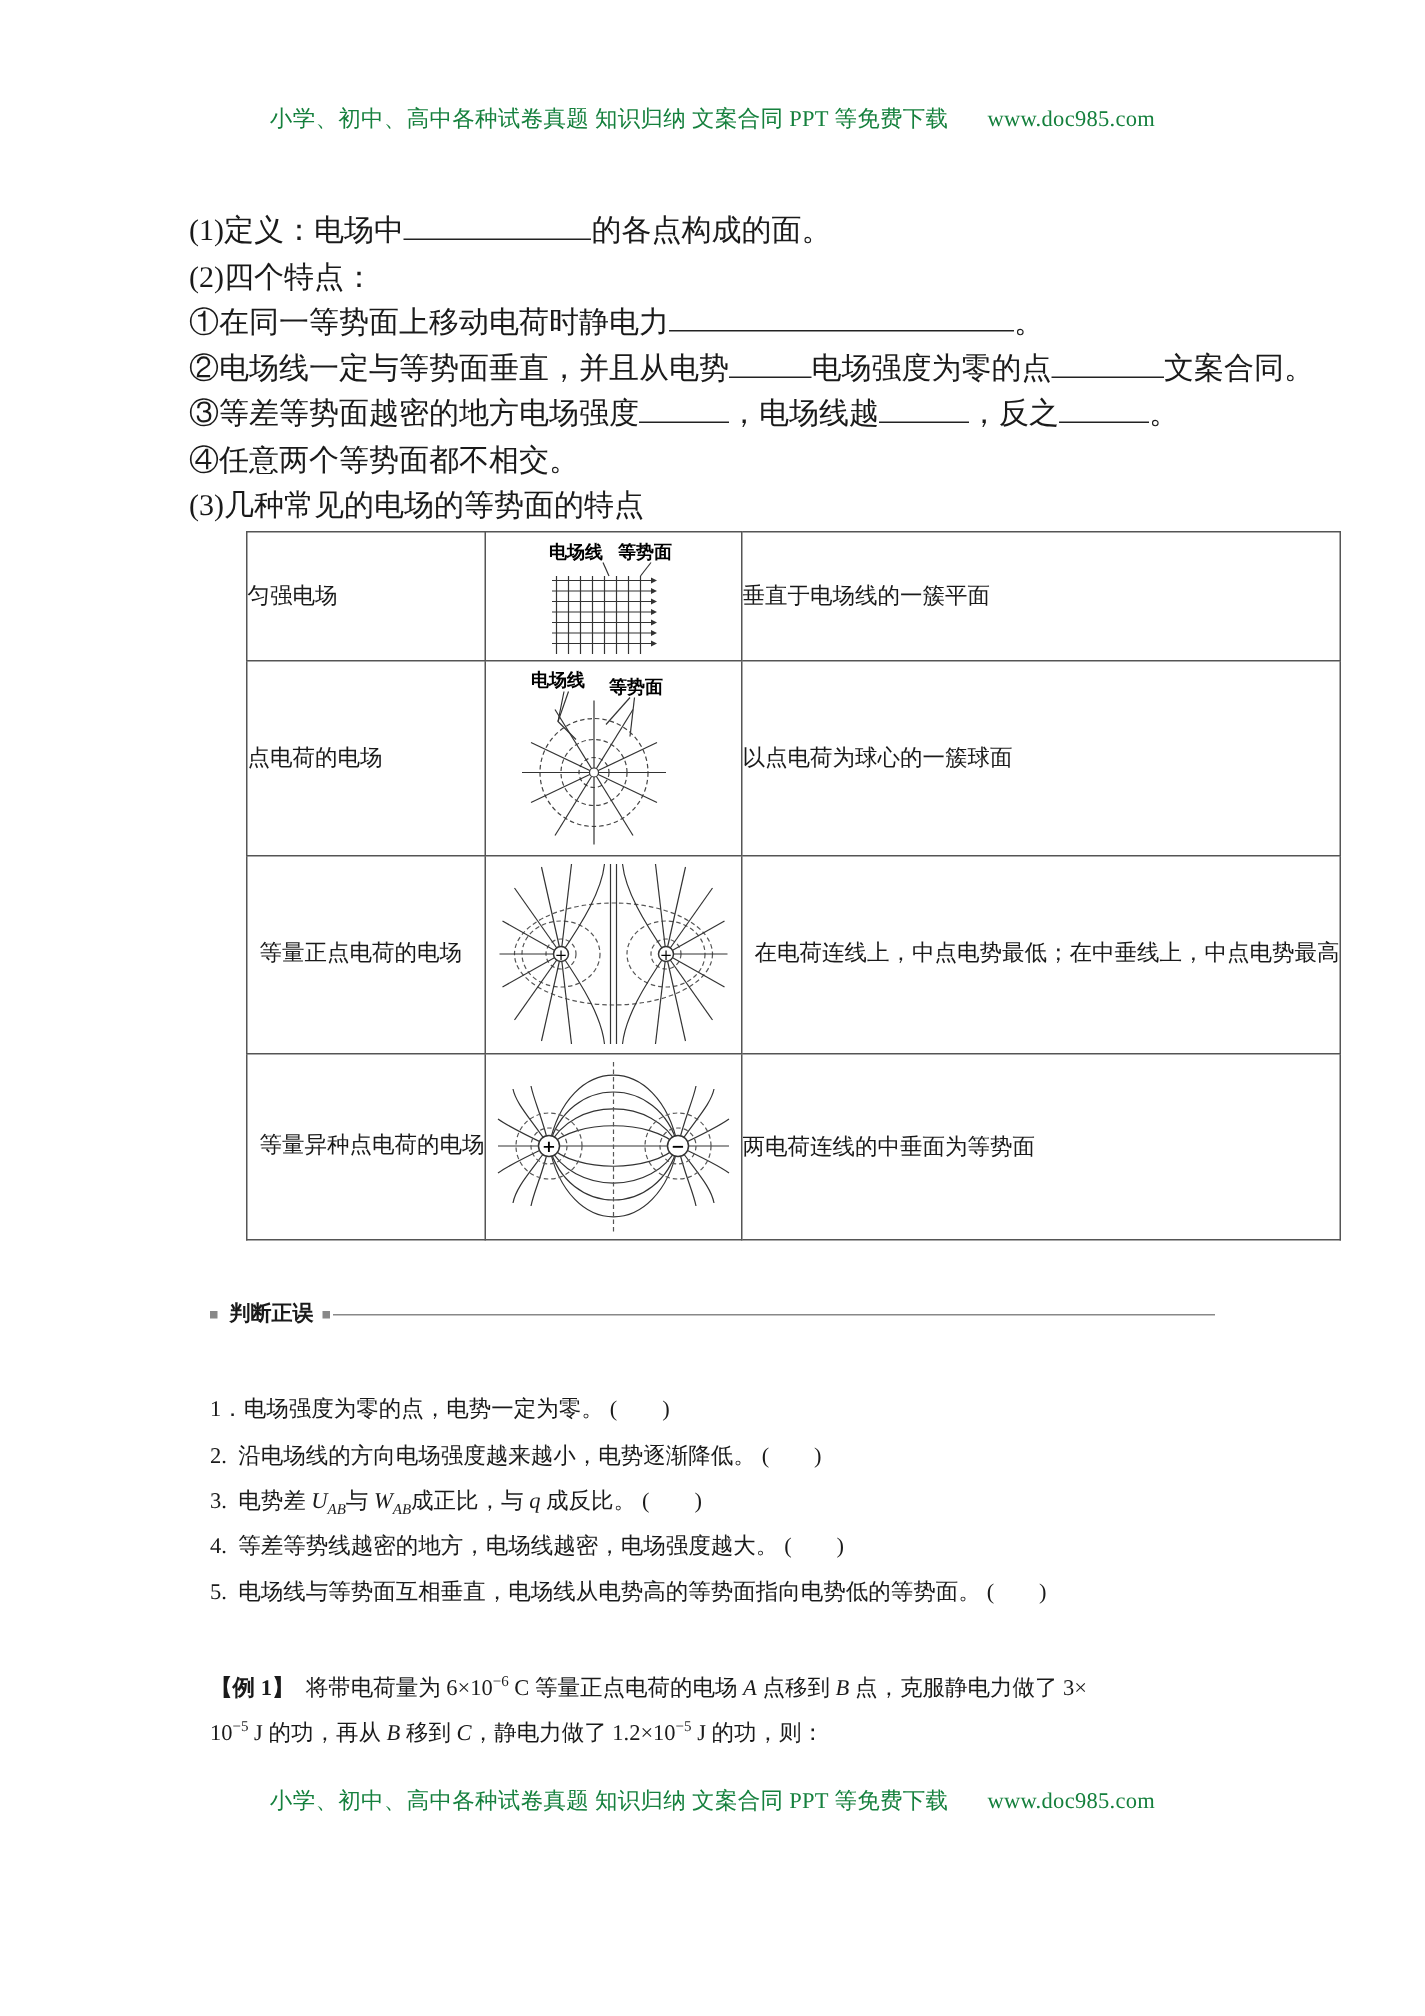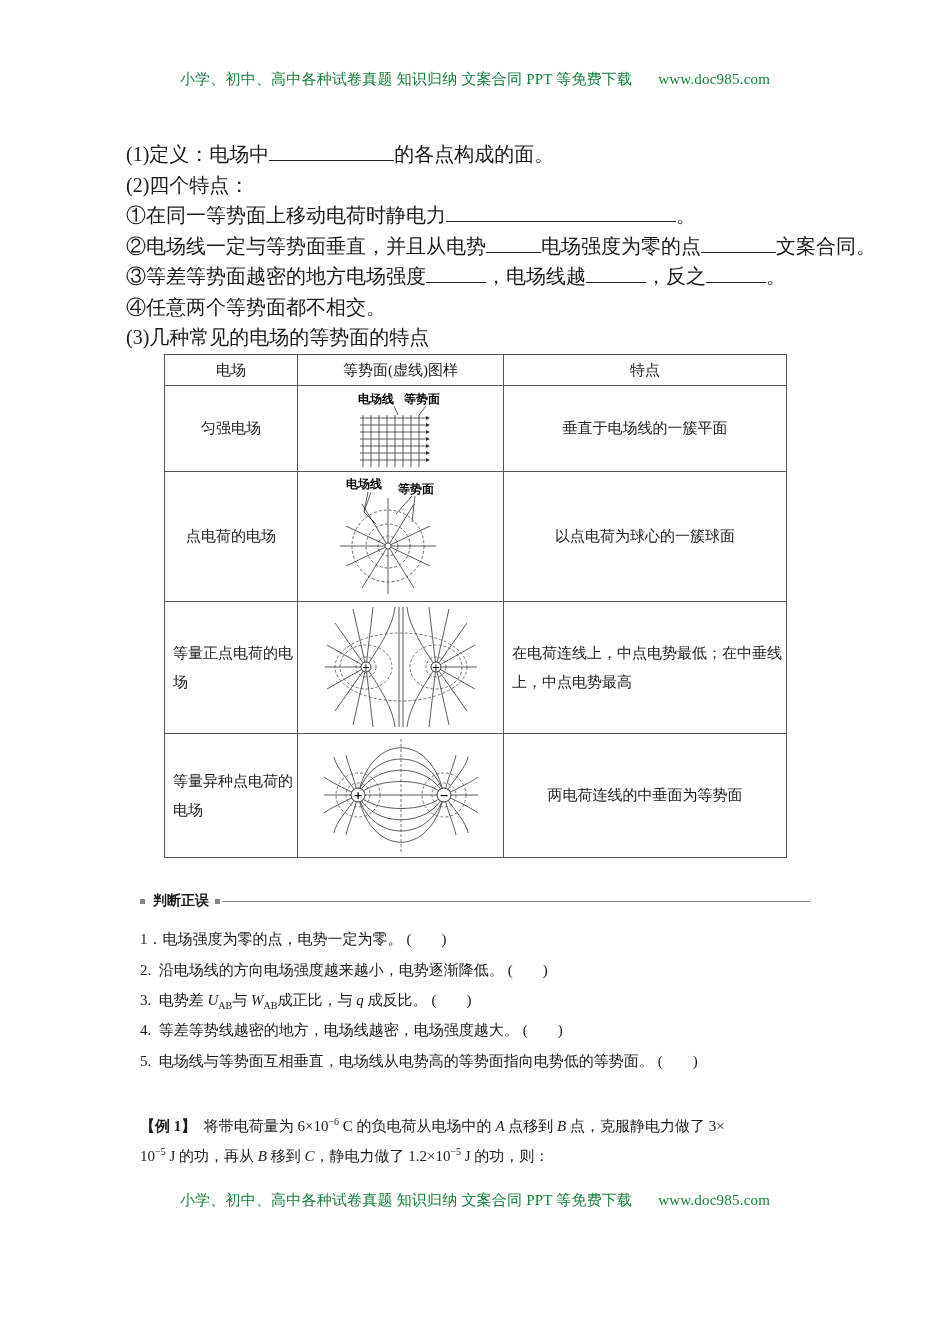--- a/index.html
+++ b/index.html
@@ -23,38 +23,38 @@
     position: absolute; left: 164px; top: 354px;
     border-collapse: collapse; font-size: 15px;
   }
   table.fields td, table.fields th {
     border: 1.2px solid #555; padding: 0; font-weight: normal;
   }
   table.fields th { height: 30px; text-align: center; }
   .c1 { width: 132px; }
   .c2 { width: 205px; }
   .c3 { width: 282px; }
-  .cell-center { text-align: center; }
+  .cell-center { text-align: left; }
   .cell-left { text-align: left; padding-left: 8px !important; line-height: 29px; }
   .fig { display: block; margin: 0 auto; }
 
   .section-head {
-    position: absolute; left: 140px; top: 893px; width: 670px; height: 16px;
+    position: absolute; left: 140px; top: 868px; width: 670px; height: 16px;
     display: flex; align-items: center; justify-content: flex-end;
   }
   .section-head .sq { width: 5px; height: 5px; background: #888; display: inline-block; }
   .section-head .title {
     font-family: "DejaVu Sans", sans-serif; font-weight: bold; font-size: 14px; margin: 0 6px 0 8px;
   }
   .section-head .line { flex: 1; height: 1px; background: #888; margin-left: 2px; }
 
   .q { position: absolute; left: 140px; font-size: 15px; white-space: nowrap; }
   .q .paren { margin-left: 4px; }
   .q i { font-style: italic; }
-  .q sub { font-size: 10px; }
+  .q sub { font-size: 10px; font-style: italic; }
 
   .ex { position: absolute; left: 140px; font-size: 15px; white-space: nowrap; line-height: 20px; }
   .ex sup { font-size: 10px; }
 </style>
 </head>
 <body>
 
 <div class="banner banner-top">
   <span>小学、初中、高中各种试卷真题  知识归纳  文案合同  PPT 等免费下载</span><span class="url">www.doc985.com</span>
 </div>
@@ -70,25 +70,20 @@
   <span>②电场线一定与等势面垂直，并且从电势</span><span class="blank" style="width:55px"></span><span>电场强度为零的点</span><span class="blank" style="width:75px"></span><span>文案合同。</span>
 </div>
 <div class="para" style="top:266px">
   <span>③等差等势面越密的地方电场强度</span><span class="blank" style="width:60px"></span><span>，电场线越</span><span class="blank" style="width:60px"></span><span>，反之</span><span class="blank" style="width:60px"></span><span>。</span>
 </div>
 <div class="para" style="top:297px">④任意两个等势面都不相交。</div>
 <div class="para" style="top:327px">(3)几种常见的电场的等势面的特点</div>
 
 <table class="fields">
   <tbody>
-      <tr>
-    <th class="c1">电场</th>
-    <th class="c2">等势面(虚线)图样</th>
-    <th class="c3">特点</th>
-  </tr>
 
   <tr style="height:86px">
     <td class="cell-center">匀强电场</td>
     <td>
       <svg class="fig" width="110" height="80" viewBox="0 0 110 80">
         <text x="12" y="14" font-size="12" font-weight="bold" font-family="DejaVu Sans, sans-serif">电场线</text>
         <text x="58" y="14" font-size="12" font-weight="bold" font-family="DejaVu Sans, sans-serif">等势面</text>
         <line x1="48" y1="17" x2="52" y2="26" stroke="#333" stroke-width="0.8"></line>
         <line x1="80" y1="17" x2="73" y2="26" stroke="#333" stroke-width="0.8"></line>
         <g stroke="#333" stroke-width="0.8">
@@ -267,21 +262,21 @@
   <span>3.</span>&nbsp;&nbsp;<span>电势差</span>&nbsp;<i>U</i><sub>AB</sub><span>与</span>&nbsp;<i>W</i><sub>AB</sub><span>成正比，与</span>&nbsp;<i>q</i>&nbsp;<span>成反比。</span><span class="paren">(　　)</span>
 </div>
 <div class="q" style="top:1021px">
   <span>4.</span>&nbsp;&nbsp;<span>等差等势线越密的地方，电场线越密，电场强度越大。</span><span class="paren">(　　)</span>
 </div>
 <div class="q" style="top:1052px">
   <span>5.</span>&nbsp;&nbsp;<span>电场线与等势面互相垂直，电场线从电势高的等势面指向电势低的等势面。</span><span class="paren">(　　)</span>
 </div>
 
 <div class="ex" style="top:1112px">
-  <b>【例 1】</b>&nbsp;&nbsp;<span>将带电荷量为 6×10</span><sup>−6</sup><span> C 的负电荷从电场中的 </span><i>A</i><span> 点移到 </span><i>B</i><span> 点，克服静电力做了 3×</span>
+  <b>【例 1】</b>&nbsp;&nbsp;<span>将带电荷量为 6×10</span><sup>−6</sup><span> C 等量正点电荷的电场 </span><i>A</i><span> 点移到 </span><i>B</i><span> 点，克服静电力做了 3×</span>
 </div>
 <div class="ex" style="top:1142px">
   <span>10</span><sup>−5</sup><span> J 的功，再从 </span><i>B</i><span> 移到 </span><i>C</i><span>，静电力做了 1.2×10</span><sup>−5</sup><span> J 的功，则：</span>
 </div>
 
 <div class="banner banner-bottom">
   <span>小学、初中、高中各种试卷真题  知识归纳  文案合同  PPT 等免费下载</span><span class="url">www.doc985.com</span>
 </div>
 
 </body></html>

